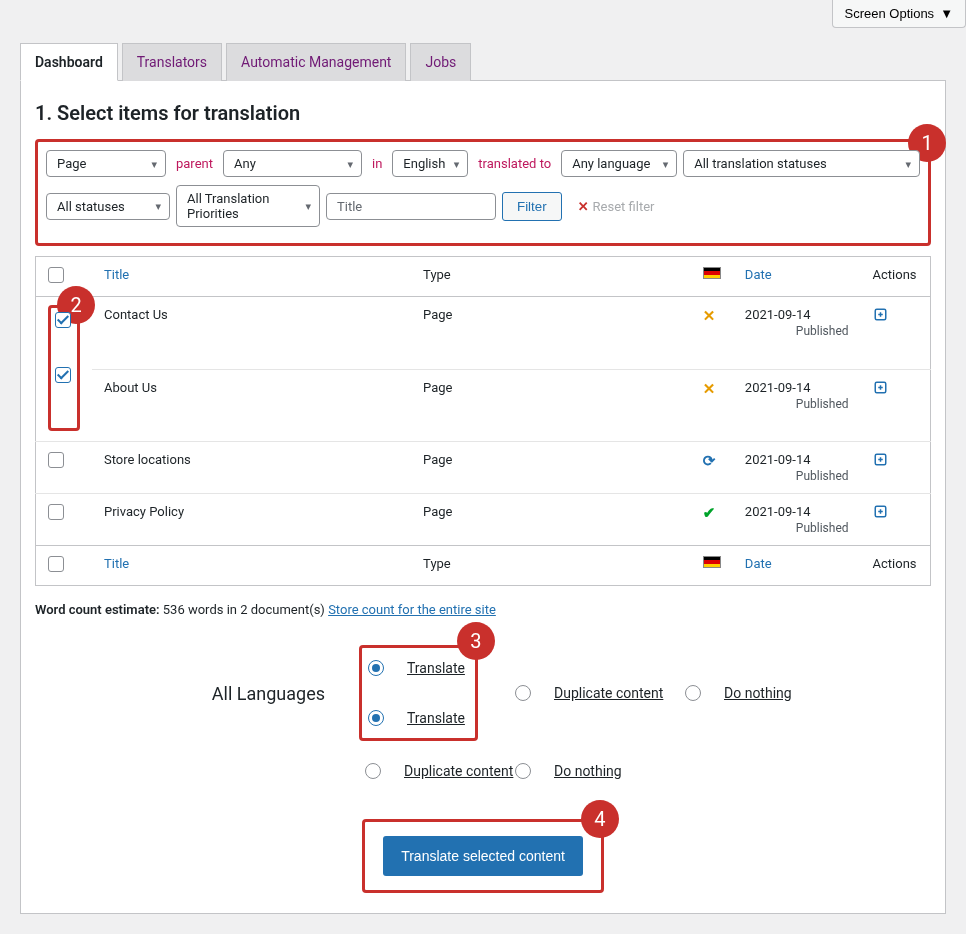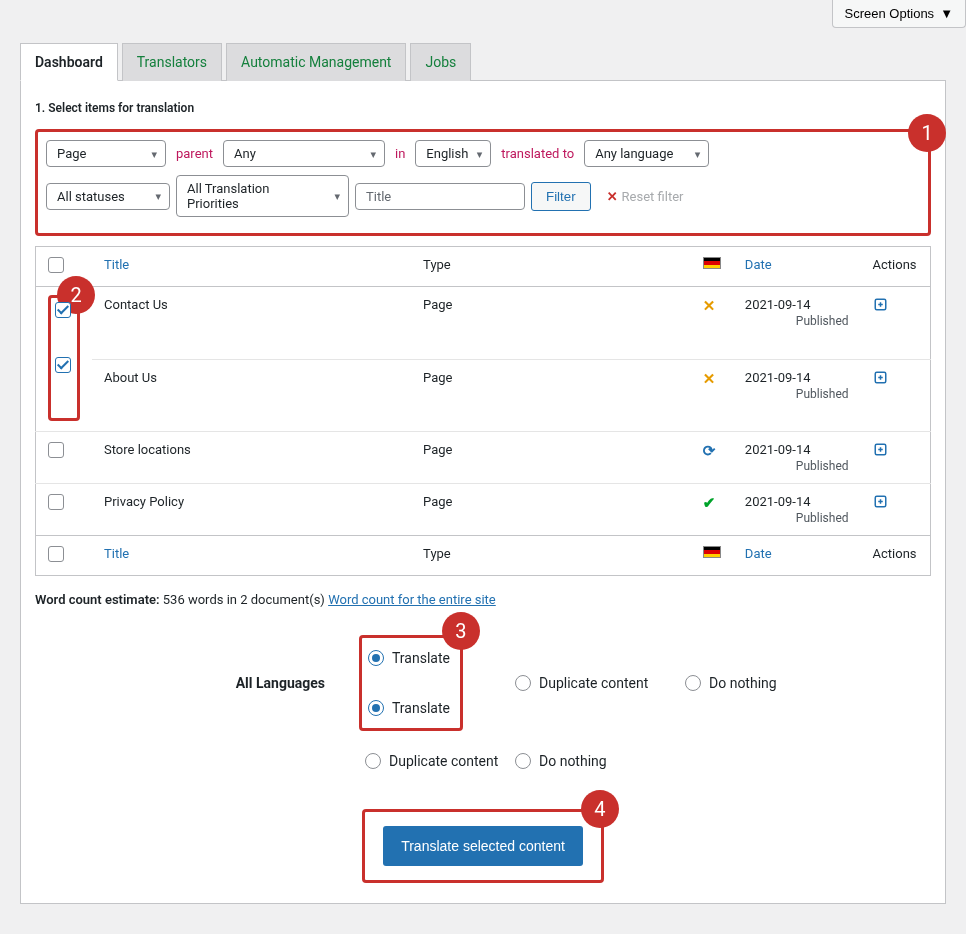--- a/index.html
+++ b/index.html
@@ -28,25 +28,25 @@
   .tab {
     padding: 10px 14px;
     background: #dcdcde;
     border: 1px solid #c3c4c7;
     border-bottom: none;
     margin-right: 4px;
     cursor: pointer;
     font-size: 14px;
     position: relative;
     top: 1px;
-    color: #15803d;
+    color: #701a75;
   }
   .tab.active { background: #fff; border-bottom: 1px solid #fff; color: #1d2327; font-weight: 600; }
   .panel { background: #fff; border: 1px solid #c3c4c7; border-top: none; padding: 20px 14px; }
-  h2.section { font-size: 12px; font-weight: 600; margin-bottom: 14px; }
+  h2.section { font-size: 20px; font-weight: 600; margin-bottom: 14px; }
   .filter-box {
     border: 3px solid #c9302c;
     border-radius: 4px;
     padding: 8px;
     position: relative;
     margin-bottom: 10px;
   }
   .step-badge {
     position: absolute;
     width: 38px; height: 38px;
@@ -147,22 +147,22 @@
   .status-x { color: #e69b00; }
   .status-refresh { color: #2271b1; }
   .status-check { color: #00a32a; }
   .action-icon { color: #2271b1; cursor: pointer; }
   .date-sub { color: #50575e; font-size: 12px; margin-top: 2px; text-align: right; }
   .word-count { margin-top: 16px; font-size: 13px; }
   .word-count b { font-weight: 600; }
   .word-count a { color: #2271b1; text-decoration: underline; }
   .section2 { margin-top: 40px; }
   .opt-table { display: grid; grid-template-columns: 330px 150px 170px 150px; row-gap: 34px; align-items: center; margin-top: 18px; }
-  .opt-label { font-weight: 700; font-size: 14px; text-align: left; padding-right: 40px; display:flex; justify-content:flex-end; align-items:center; gap:8px; }
-  .radio-wrap { display: flex; align-items: flex-end; gap: 8px; font-size: 14px; }
+  .opt-label { font-weight: 400; font-size: 18px; text-align: left; padding-right: 40px; display:flex; justify-content:flex-end; align-items:center; gap:8px; }
+  .radio-wrap { display: flex; align-items: flex-end; gap: 23px; font-size: 14px; text-decoration: underline; }
   input[type=radio] {
     width: 16px; height: 16px;
     border: 1px solid #8c8f94;
     border-radius: 50%;
     appearance: none;
     cursor: pointer;
     position: relative;
   }
   input[type=radio]:checked { border-color: #2271b1; }
   input[type=radio]:checked::after {
@@ -222,29 +222,30 @@
   </div>
 
   <div class="panel">
     <h2 class="section">1. Select items for translation</h2>
 
     <div class="filter-box">
       <span class="step-badge" style="top:-18px; right:-18px;">1</span>
       <div class="filter-row">
         <div class="sel" style="width:120px">Page</div>
         <span class="filter-label">parent</span>
-        <div class="sel" style="width:162px">Any</div>
+        <div class="sel" style="width:139px">Any</div>
         <span class="filter-label">in</span>
         <div class="sel" style="width:76px">English</div>
         <span class="filter-label">translated to</span>
-        <div class="sel" style="width:125px">Any language</div>
+        <div class="sel" style="width:116px">Any language</div>
+        <div class="sel" style="flex:1">All translation statuses</div>
       </div>
       <div class="filter-row">
         <div class="sel" style="width:124px">All statuses</div>
-        <div class="sel" style="width:173px">All Translation Priorities</div>
+        <div class="sel" style="width:144px">All Translation Priorities</div>
         <div class="inp" style="width:170px">Title</div>
         <button class="filter-btn">Filter</button>
         <span class="reset-link">
           <span class="x">✕</span>
           <span>Reset filter</span>
         </span>
       </div>
     </div>
 
     <table class="items">
@@ -329,21 +330,21 @@
           <th class="col-flag"><span class="flag-de"></span></th>
           <th class="col-date sortable">Date</th>
           <th class="col-actions">Actions</th>
         </tr>
       </tfoot>
     </table>
 
     <div class="word-count">
       <b>Word count estimate:</b>
       <span>536 words in 2 document(s)</span>
-      <a href="#">Word count for the entire site</a>
+      <a href="#">Store count for the entire site</a>
     </div>
 
     <div class="section2">
 
       <div class="opt-table" style="position:relative;">
         <div class="opt-label">All Languages</div>
         <div style="position:relative;">
           <span class="translate-highlight">
             <span class="step-badge" style="top:-26px; right:-20px;">3</span>
             <label class="radio-wrap">

